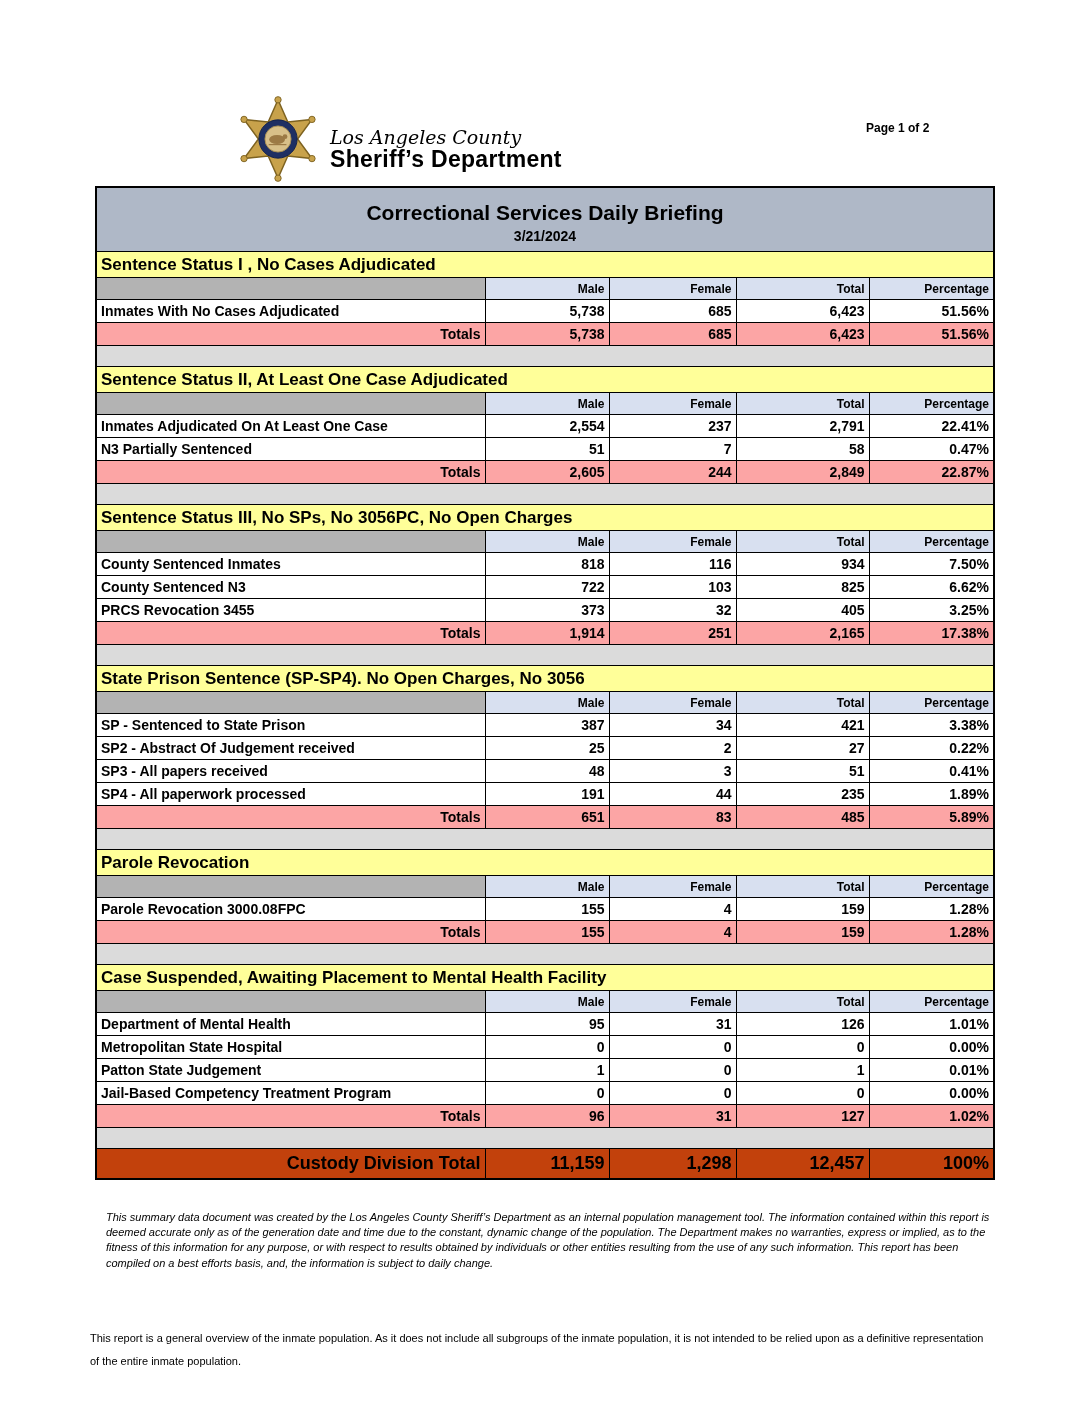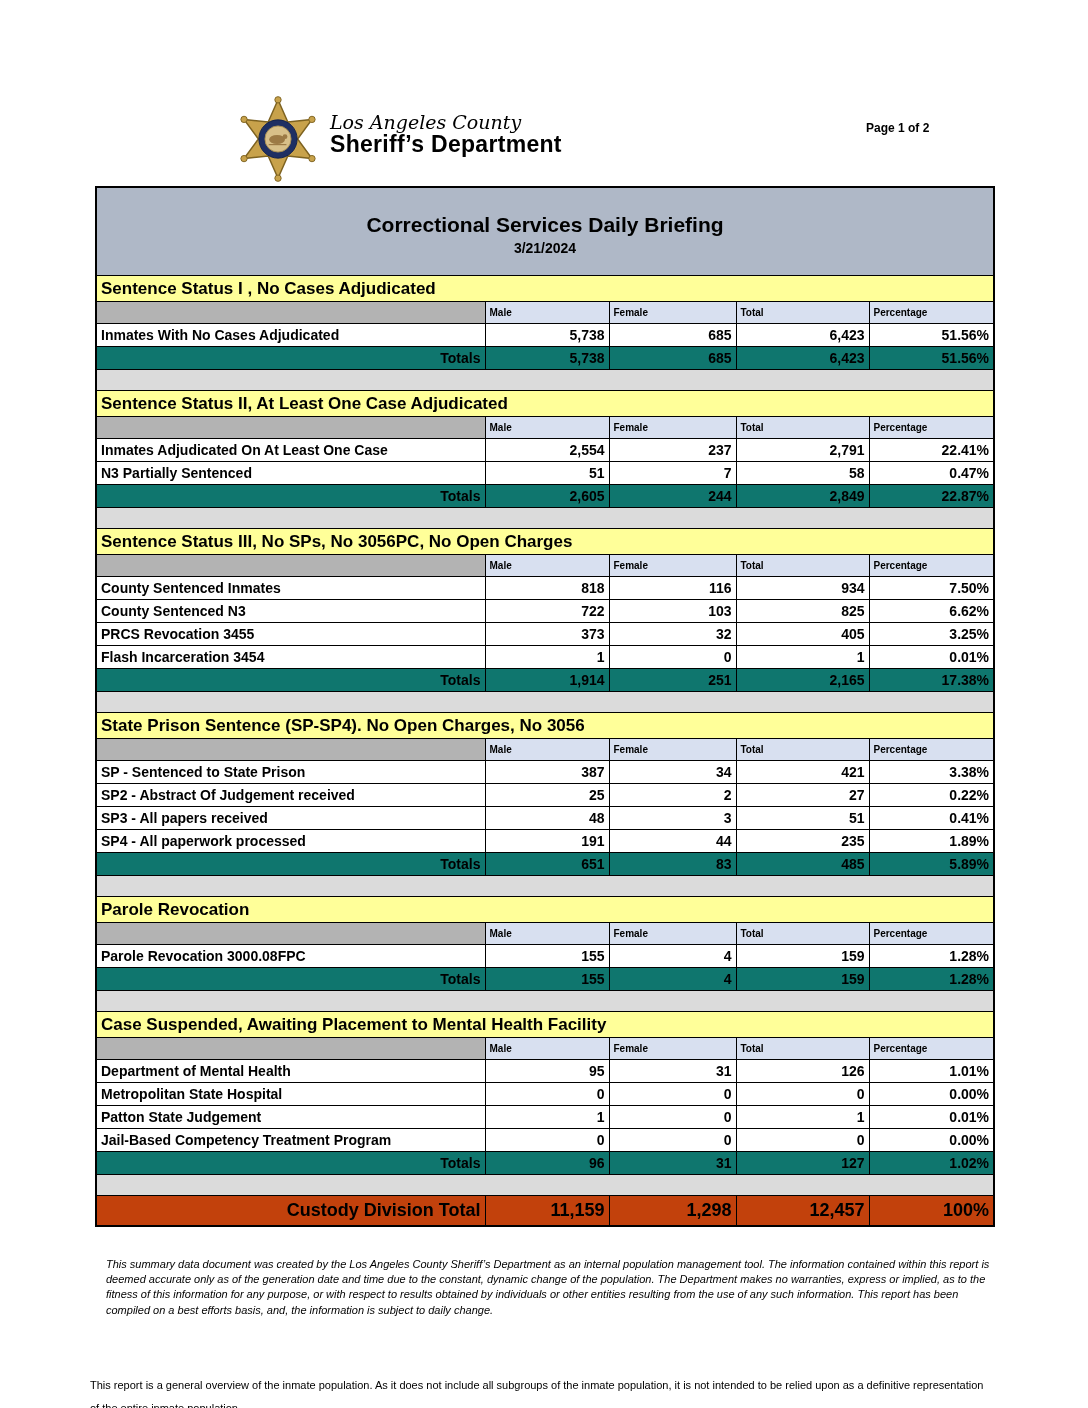--- a/index.html
+++ b/index.html
@@ -5,46 +5,46 @@
   html,body { margin:0; padding:0; }
   body {
     width:1088px; height:1408px;
     background:#ffffff;
     position:relative;
     font-family:"Liberation Sans", sans-serif;
     color:#000;
   }
   
   .page-head { position:relative; height:186px; }
-  .brand { position:absolute; top:96px; left:236px; display:flex; align-items:flex-start; }
+  .brand { position:absolute; top:96px; left:236px; display:flex; align-items:center; }
   .brand-text { margin-left:10px; padding-top:16px; }
   .county { font-family:"DejaVu Serif", serif; font-style:italic; font-size:19px; line-height:20px; }
   .dept   { font-weight:bold; font-size:23px; line-height:24px; letter-spacing:.3px; }
   .page-label { position:absolute; top:121px; left:866px; font-size:12px; font-weight:bold; }
 
   
   table.briefing {
     border-collapse:collapse; table-layout:fixed;
     width:898px; margin-left:95px;
     border:2px solid #000;
   }
   table.briefing td {
     border:1px solid #000;
     font-weight:bold; font-size:14px;
     padding:0 4px; height:22px;
     overflow:hidden; white-space:nowrap;
   }
-  tr.title-band td { background:#AFB8C7; text-align:center; height:55px; padding:16px; }
+  tr.title-band td { background:#AFB8C7; text-align:center; height:55px; padding:4px; }
   .band-title { font-size:21px; font-weight:bold; padding-top:5px; }
   .band-date  { font-size:14px; font-weight:bold; padding-top:3px; }
   tr.section-header td { background:#FFFF99; font-size:17px; height:25px; }
-  tr.col-header td { background:#D8E0F0; text-align:left; height:21px; font-size:10px; }
+  tr.col-header td { background:#D8E0F0; text-align:right; height:21px; font-size:12px; }
   tr.col-header td.corner { background:#B3B3B3; }
   td.num { text-align:right; }
-  tr.totals td { background:#0f766e; }
+  tr.totals td { background:#fca5a5; }
   tr.totals td.row-label { text-align:right; }
   tr.spacer td { background:#DBDBDB; height:20px; padding:0; }
   tr.grand td { background:#c2410c; font-size:18px; height:29px; }
   tr.grand td.row-label { text-align:right; }
 
   
   .disclaimer {
     margin:30px 0 0 106px; width:890px;
     font-style:italic; font-size:11px; line-height:1.38;
   }
@@ -183,27 +183,20 @@
         <td class="num">825</td>
         <td class="num">6.62%</td>
       </tr>
       <tr class="data-row">
         <td class="row-label">PRCS Revocation 3455</td>
         <td class="num">373</td>
         <td class="num">32</td>
         <td class="num">405</td>
         <td class="num">3.25%</td>
       </tr>
-      <tr class="data-row">
-        <td class="row-label">Flash Incarceration 3454</td>
-        <td class="num">1</td>
-        <td class="num">0</td>
-        <td class="num">1</td>
-        <td class="num">0.01%</td>
-      </tr>
       <tr class="totals">
         <td class="row-label">Totals</td>
         <td class="num">1,914</td>
         <td class="num">251</td>
         <td class="num">2,165</td>
         <td class="num">17.38%</td>
       </tr>
       <tr class="spacer">
         <td colspan="5"></td>
       </tr>

